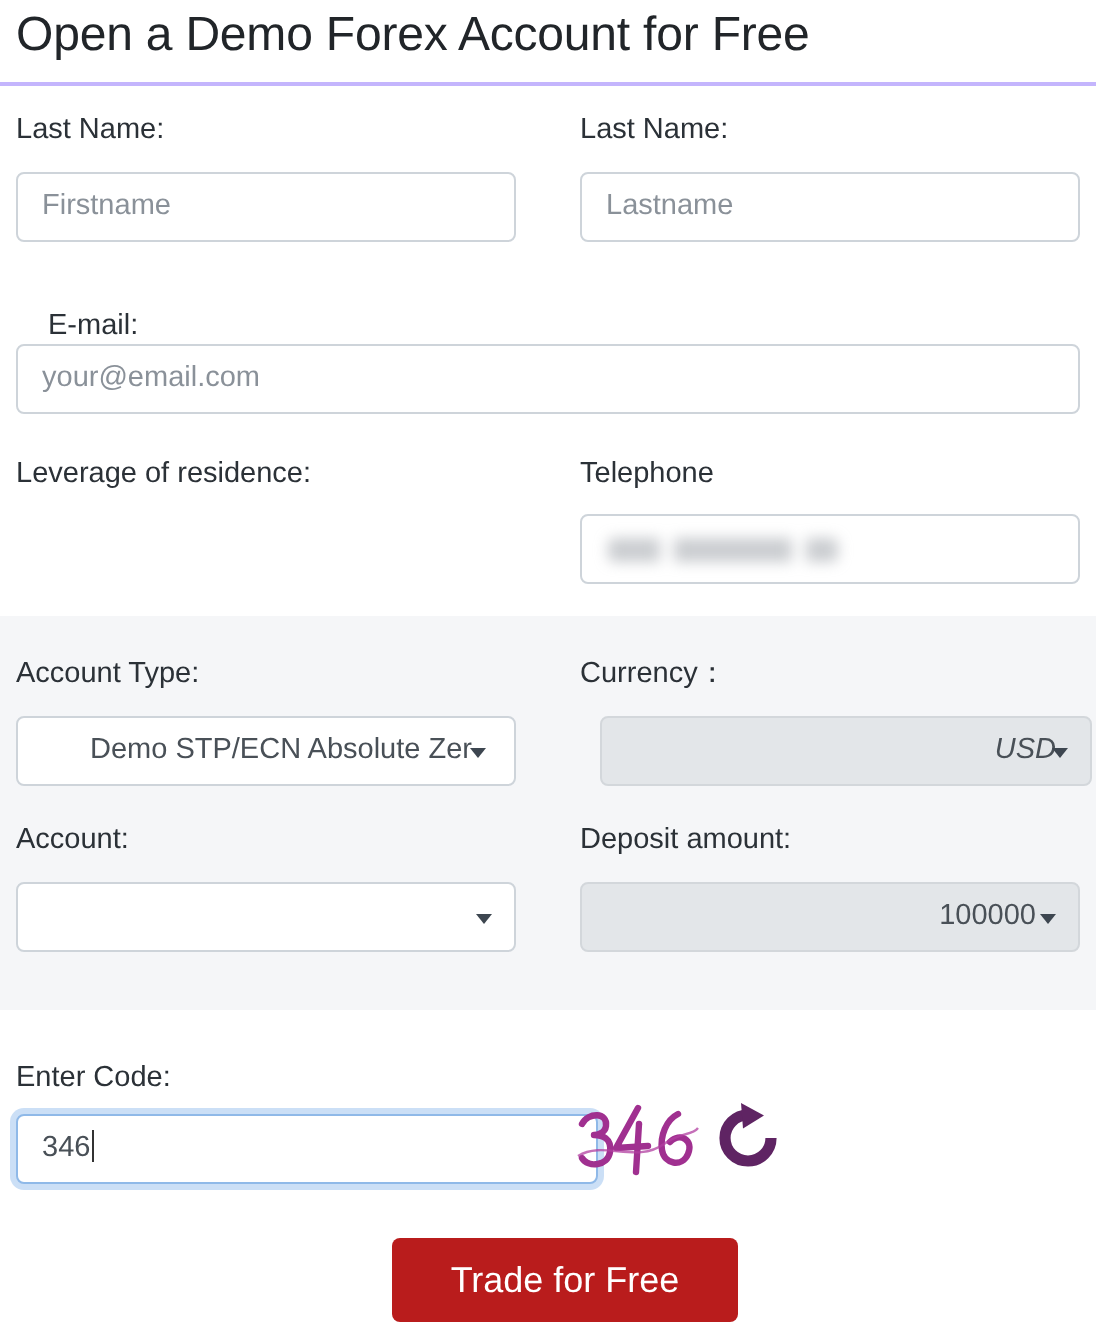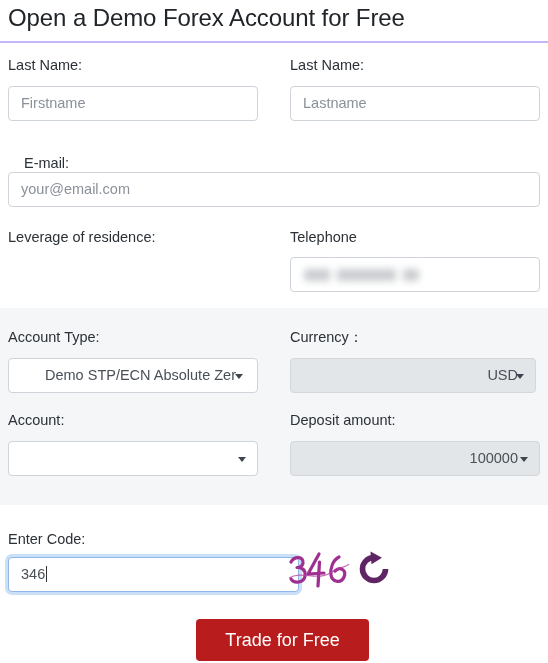--- a/index.html
+++ b/index.html
@@ -206,21 +206,21 @@
     <span class="blur-text"></span>
   </div>
 
   <div class="label" style="left:8px; top:328px;">Account Type:</div>
   <div class="field select" style="left:8px; top:358px; width:250px;">
     <span class="field-text value" style="width:215px;">Demo STP/ECN Absolute Zer</span>
     <span class="arrow near"></span>
   </div>
 
   <div class="label" style="left:290px; top:328px;">Currency：</div>
-  <div class="field select disabled-look" style="left:290px; top:358px; width:246px;">
+  <div class="field select disabled-look" style="left:300px; top:358px; width:246px;font-style:italic;">
     <span class="field-text value" style="width:215px;">USD</span>
     <span class="arrow far"></span>
   </div>
 
   <div class="label" style="left:8px; top:411px;">Account:</div>
   <div class="field select" style="left:8px; top:441px; width:250px;">
     <span class="arrow far"></span>
   </div>
 
   <div class="label" style="left:290px; top:411px;">Deposit amount:</div>

